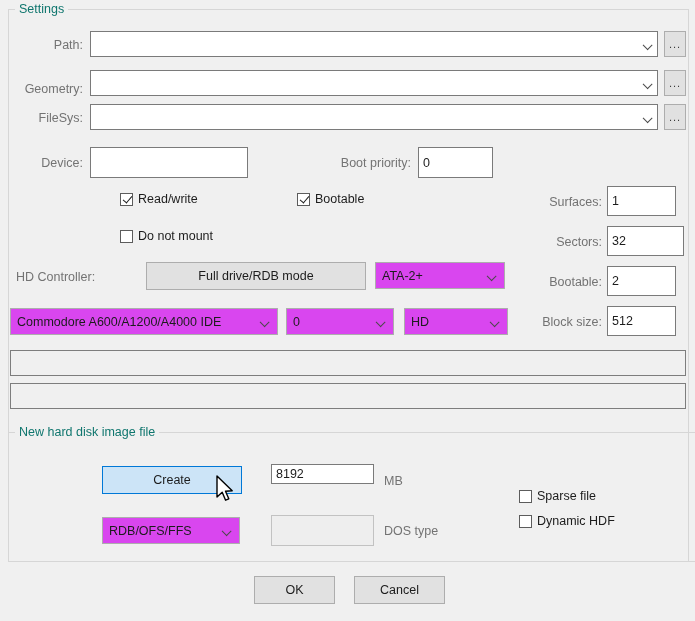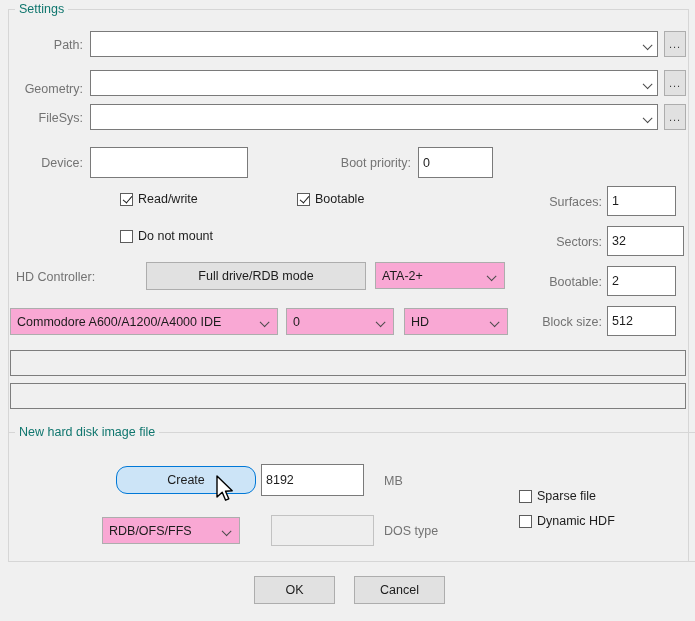--- a/index.html
+++ b/index.html
@@ -92,21 +92,21 @@
     width: 19px;
     display: flex;
     align-items: center;
     justify-content: center;
   }
 
   
   .combo-gray {
     position: absolute;
     box-sizing: border-box;
-    background: #f9a8d4;
+    background: #d946ef;
     border: 1px solid #adadad;
     display: flex;
     align-items: center;
     padding: 0 6px;
     font-size: 12.5px;
     color: #1c1c1c;
     overflow: hidden;
     white-space: nowrap;
   }
   .combo-gray .arrow-zone {
@@ -332,24 +332,24 @@
     <span style="position:absolute;left:5px;top:4px;"></span>
   </div>
   <div class="infobar" style="left:10px; top:383px; width:676px; height:26px;">
     <span style="position:absolute;left:5px;top:4px;"></span>
   </div>
 
   <div class="groupbox" style="left:8px; top:432px; width:679px; height:128px;padding-left:20px;">
     <span class="gb-title">New hard disk image file</span>
   </div>
 
-  <div class="btn hover" style="left:116px; top:466px; width:140px; height:28px;border-radius:11px;">
+  <div class="btn hover" style="left:102px; top:466px; width:140px; height:28px;">
     <span>Create</span>
   </div>
-  <div class="tbox" style="left:261px; top:464px; width:103px; height:32px;">
+  <div class="tbox" style="left:271px; top:464px; width:103px; height:20px;">
     <span>8192</span>
   </div>
   <div class="lbl" style="left:384px; top:474px;">MB</div>
 
   <div class="combo-gray" style="left:102px; top:517px; width:138px; height:27px;">
     <span>RDB/OFS/FFS</span>
     <span class="arrow-zone">
         <i class="chev"></i>
       </span>
   </div>

